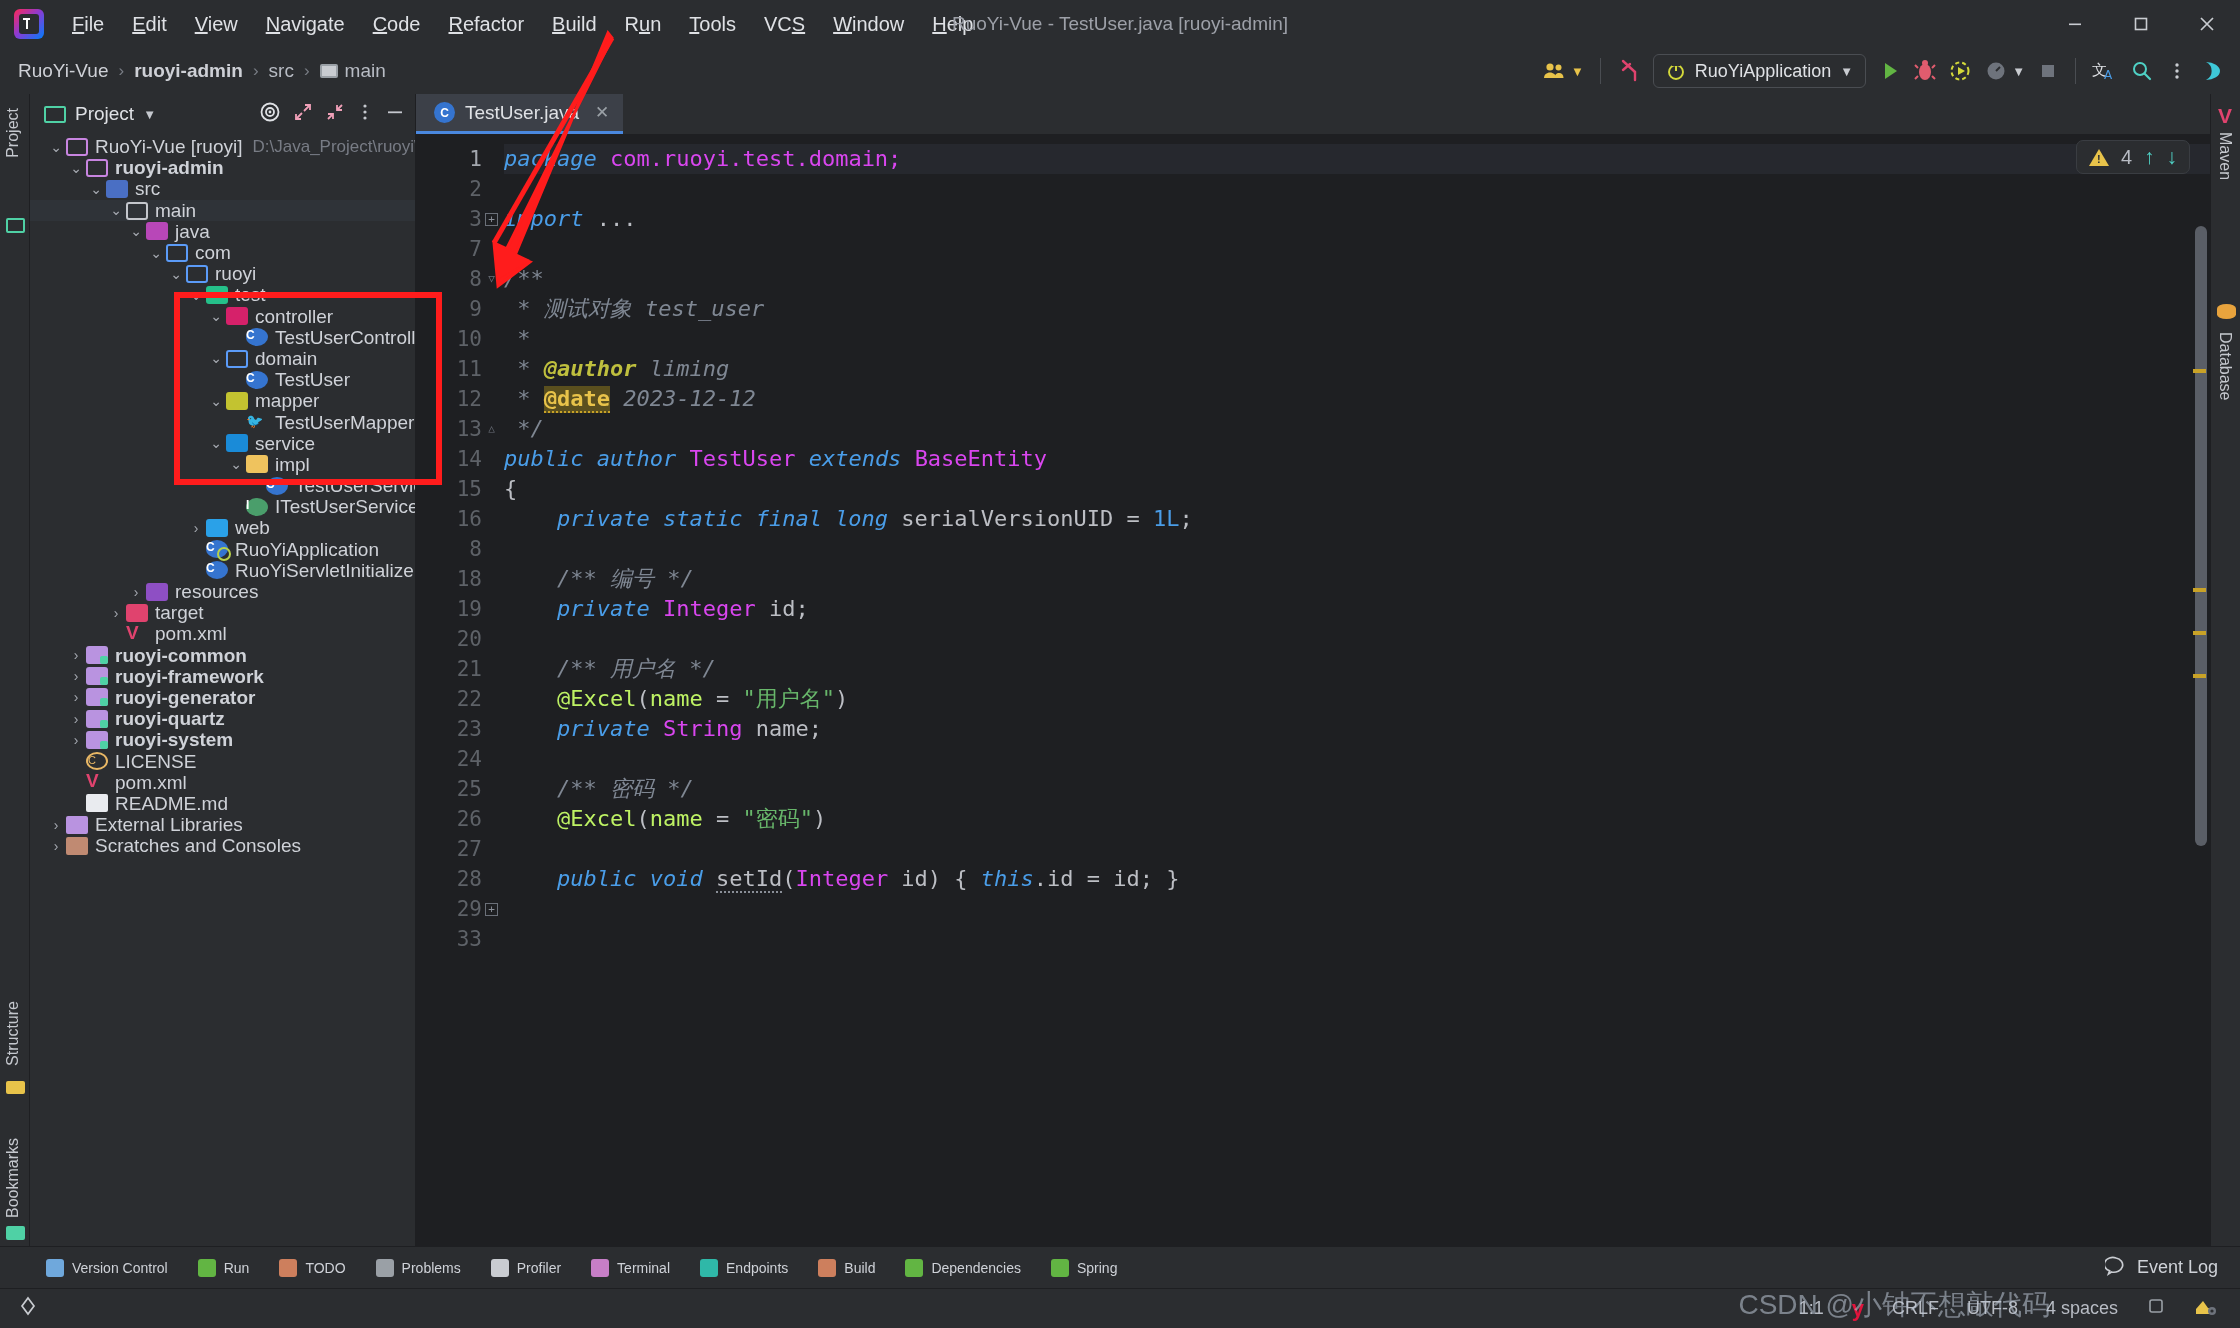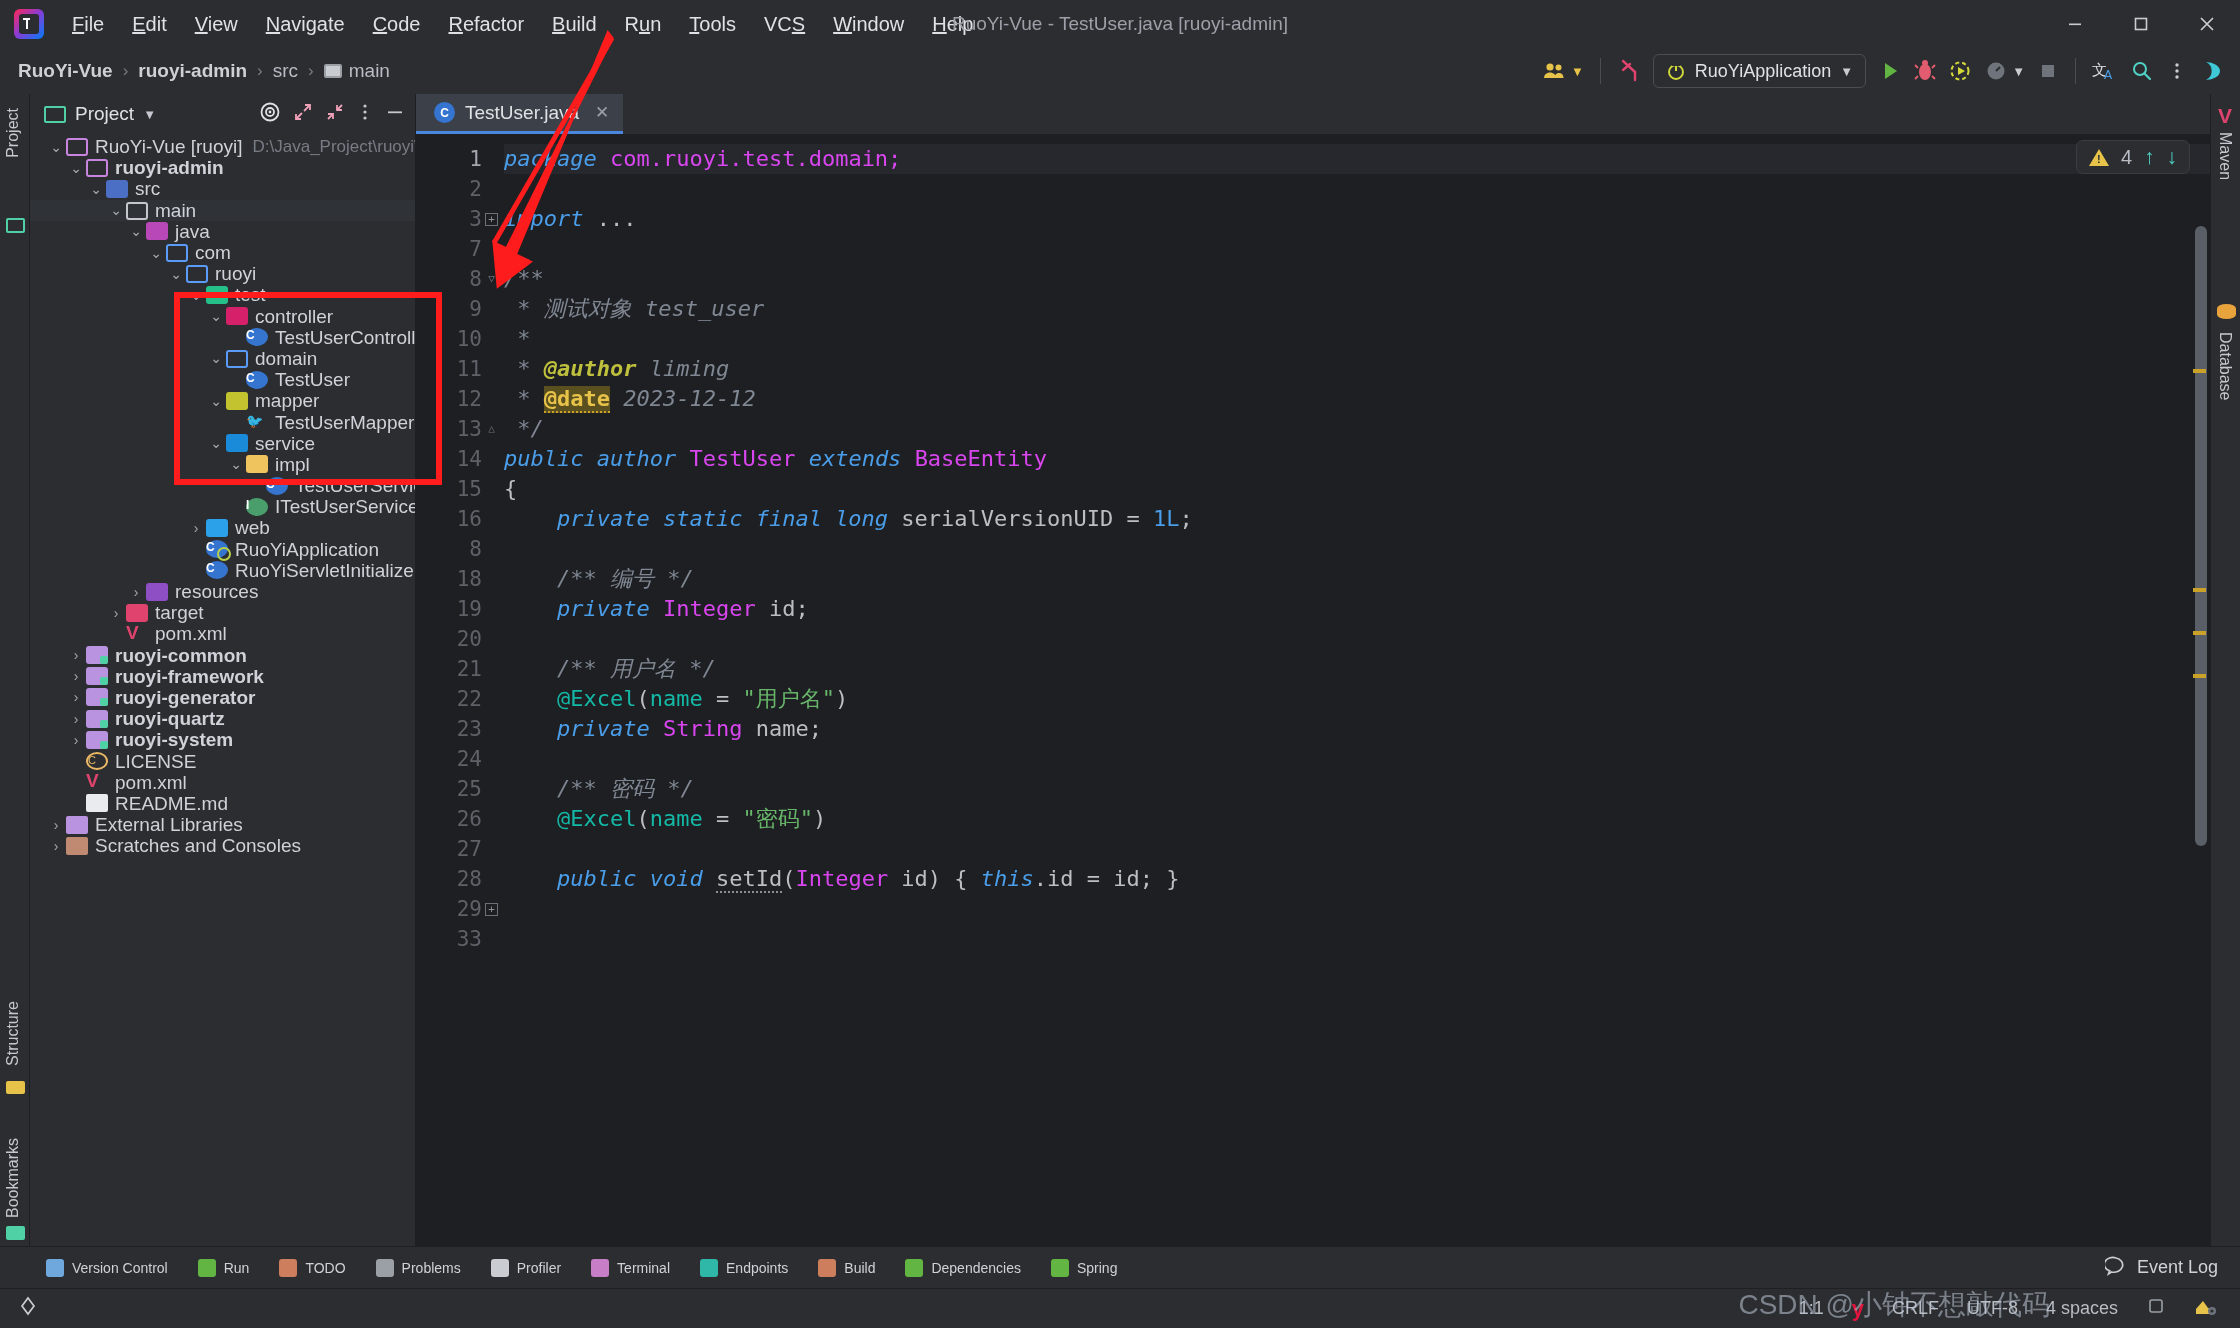--- a/index.html
+++ b/index.html
@@ -142,21 +142,21 @@
     border: 1px solid #6b7079; color: #8b9099; font-size: 11px; line-height: 11px; text-align: center;
   }
   .fold.tri { border: none; color: #6b7079; }
   .code {
     flex: 1; padding-top: 10px; font-family: "DejaVu Sans Mono", monospace; font-size: 22px;
     color: #bcbec4; position: relative; min-width: 0; overflow: hidden; padding-left: 10px;
   }
   .cl { height: 30px; line-height: 30px; white-space: pre; }
   .cl.cur { background: #26282e; }
   .kw { color: #4a9de8; font-style: italic; }
-  .kw2 { color: #14b8a6; }
+  .kw2 { color: #bef264; }
   .str { color: #68b76b; }
   .typ { color: #d946ef; text-align: right; }
   .cmt { color: #7f8793; font-style: italic; }
   .num { color: #4a9de8; }
   .id { color: #bcbec4; }
   .warnhl { background: #5a4f1e; color: #e8c34a; font-weight: bold; border-bottom: 2px dotted #c9a227; }
   .typo { border-bottom: 2px dotted #8a8f98; }
   .annob { color: #bfbf3e; font-weight: bold; font-style: italic;}
 
   
@@ -238,21 +238,21 @@
         <svg width="20" height="20" viewBox="0 0 20 20">
             <path d="M4 4 L16 16 M16 4 L4 16" stroke="#c9ccd1" stroke-width="1.7"></path>
           </svg>
       </div>
     </div>
   </div>
 
   <div class="navbar">
     <div class="crumb" id="crumbs">
         <span style="display: flex; align-items: center; gap: 7px;">
-          <span style="font-weight: bold; text-align: right;">RuoYi-Vue</span>
+          <span style="font-weight: normal; text-align: right;">RuoYi-Vue</span>
         </span>
         <span class="sep">›</span>
         <span style="display: flex; align-items: center; gap: 7px;">
           <span style="font-weight: bold;">ruoyi-admin</span>
         </span>
         <span class="sep">›</span>
         <span style="display: flex; align-items: center; gap: 7px;">
           <span style="color: rgb(184, 188, 196);">src</span>
         </span>
         <span class="sep">›</span>

